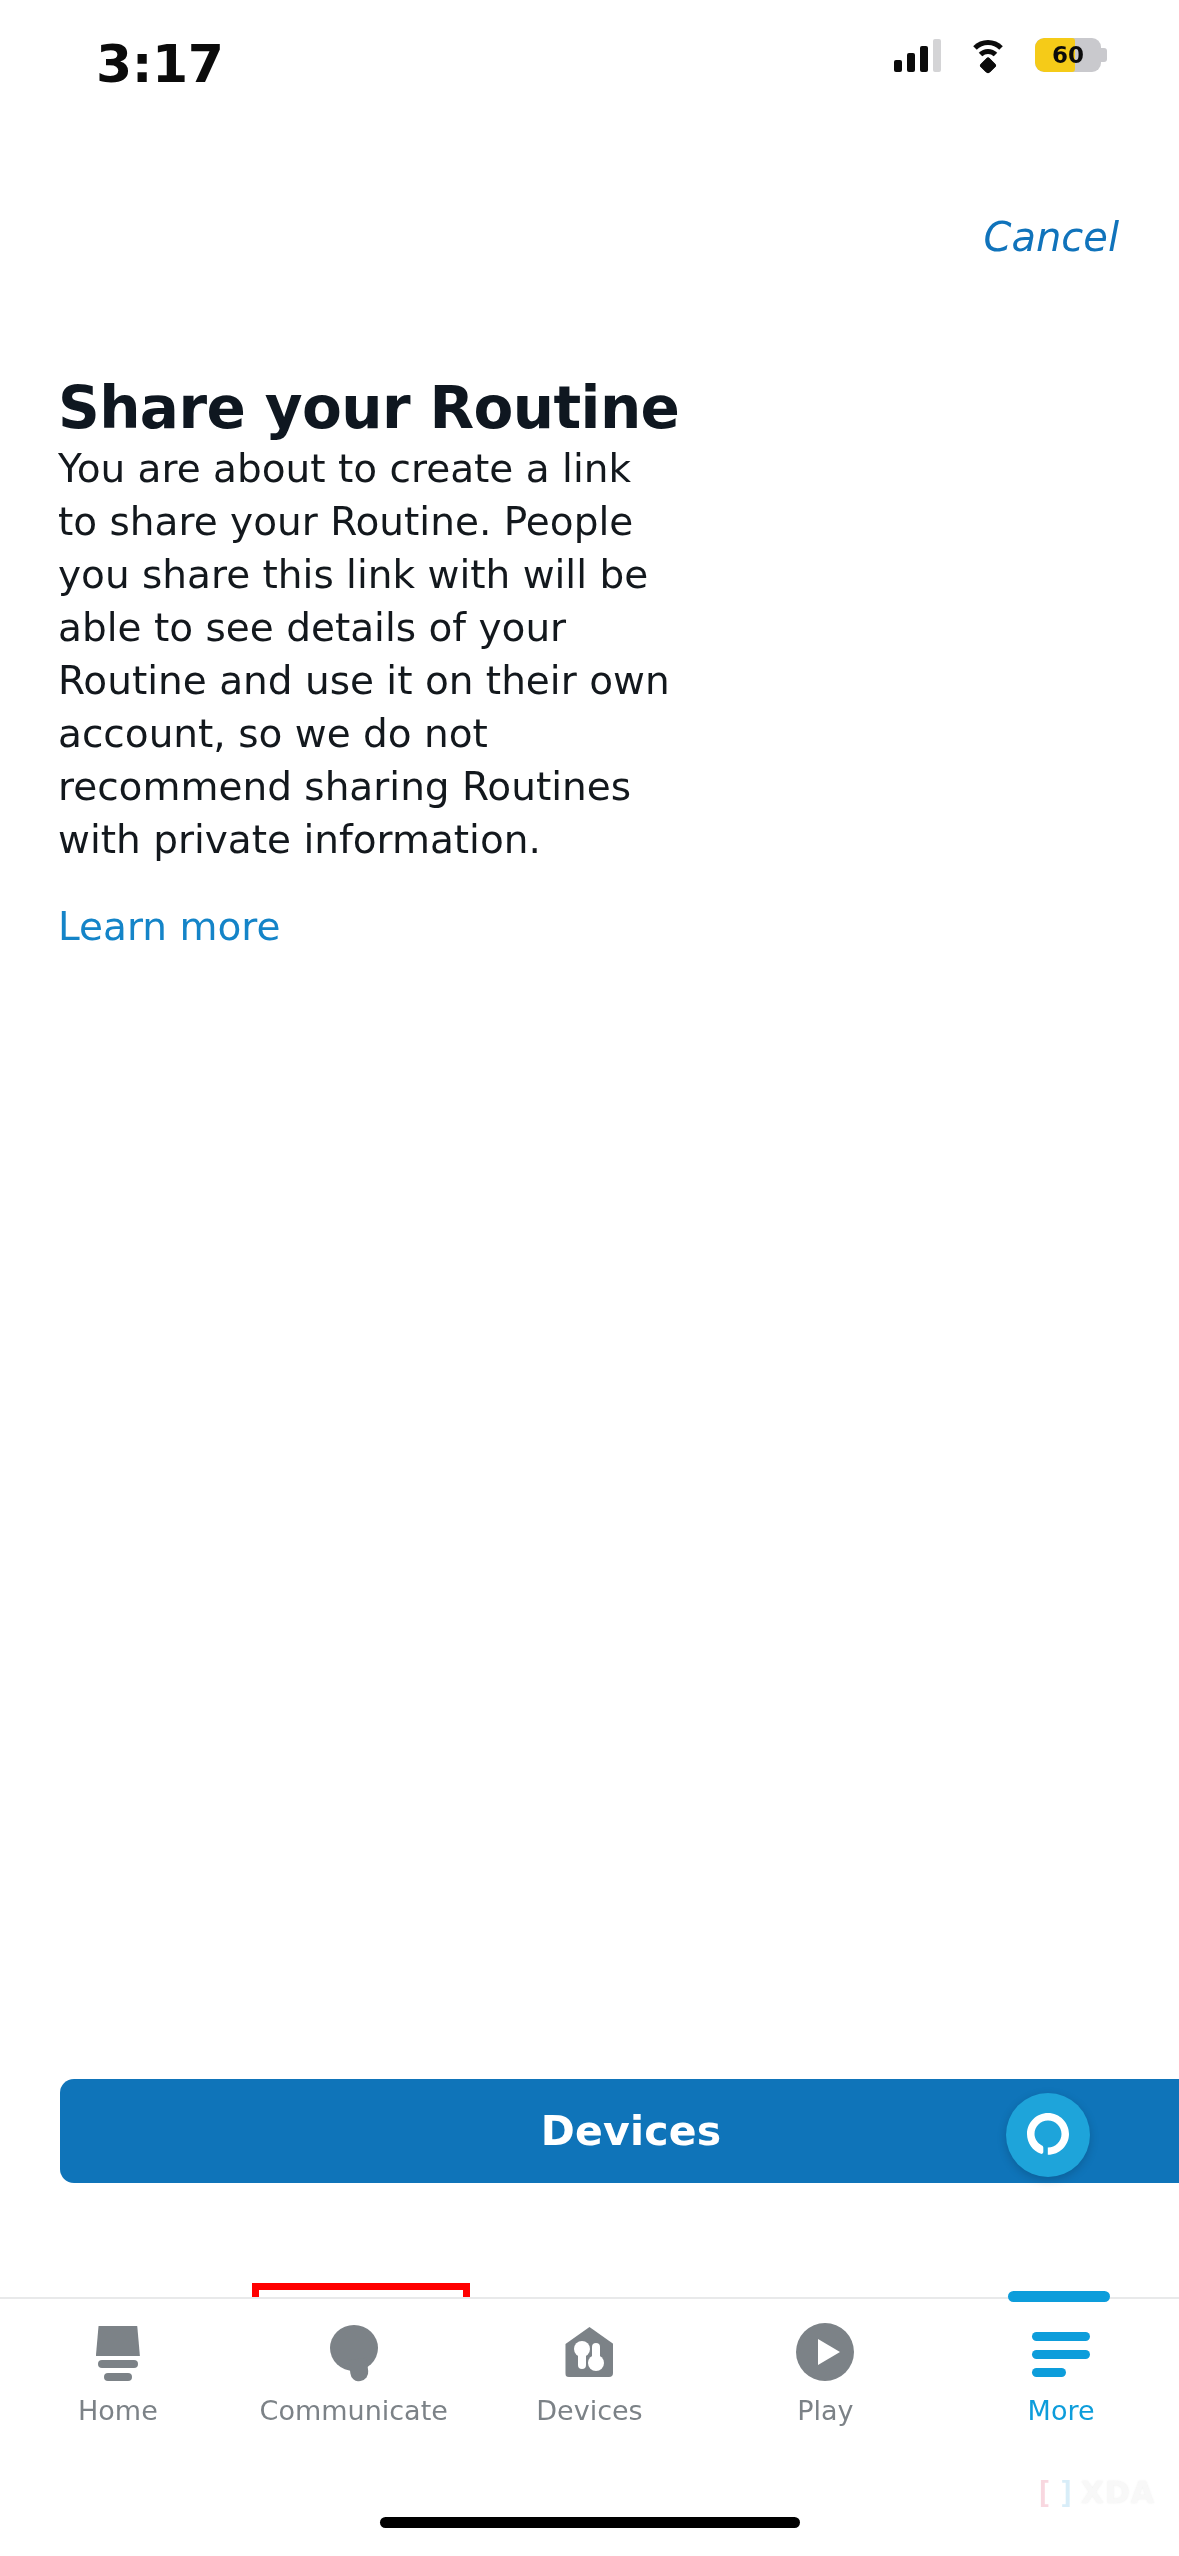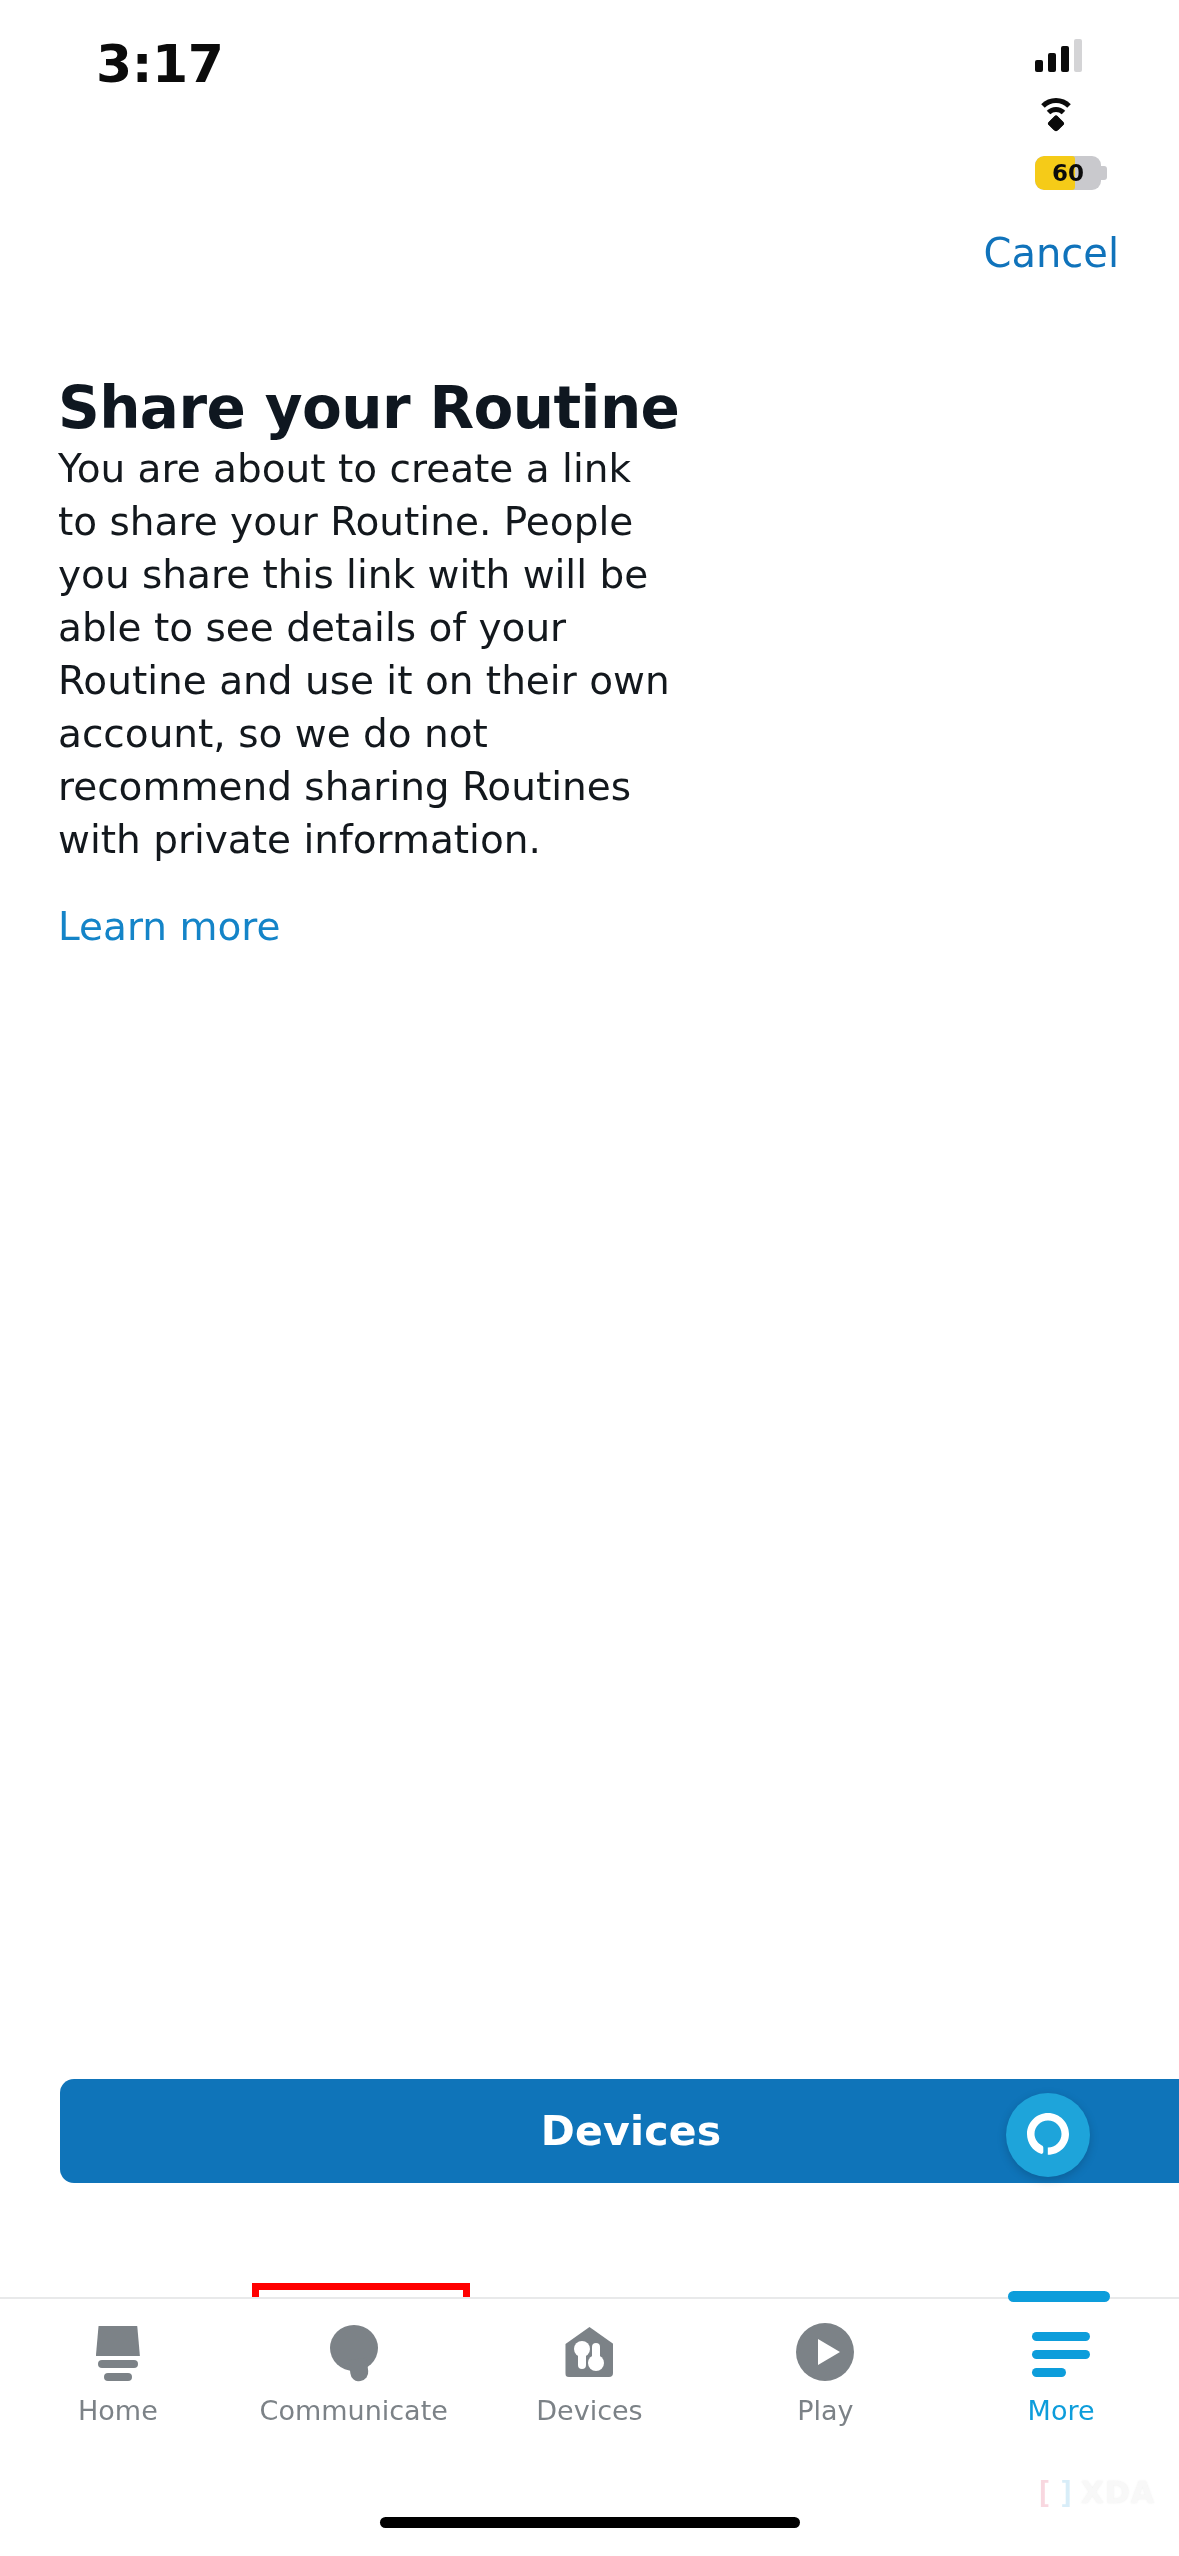--- a/index.html
+++ b/index.html
@@ -21,21 +21,21 @@
     width:1179px; height:120px;
   }
   #status-time {
     position:absolute; left:96px; top:34px;
     font-size:52px; font-weight:700; color:#0b0b0b;
     letter-spacing:-0.5px;
     font-family:"DejaVu Sans", sans-serif;
   }
   #status-right {
     position:absolute; right:78px; top:38px;
-    display:flex; align-items:flex-start; gap:26px;flex-direction:column;
+    display:flex; align-items:flex-end; gap:26px;
   }
   .sig-bars { display:flex; align-items:flex-end; gap:5px; height:34px; }
   .sig-bars i { display:block; width:8px; background:#0b0b0b; border-radius:2px; }
   .sig-bars i:nth-child(1){ height:12px; }
   .sig-bars i:nth-child(2){ height:19px; }
   .sig-bars i:nth-child(3){ height:26px; }
   .sig-bars i:nth-child(4){ height:33px; background:#d4d4d6; }
 
   .wifi-icon { position:relative; width:42px; height:32px; }
   .wifi-icon span {
@@ -77,24 +77,25 @@
     position:absolute; top:200px; left:0; width:1179px; height:100px;
   }
   #nav-title {
     position:absolute; left:0; top:18px; width:1179px;
     text-align:center;
     font-size:36px; font-weight:700; color:#0f1111;
     letter-spacing:2.6px;
     font-family:"DejaVu Sans", sans-serif;
   }
   #cancel-button {
-    position:absolute; right:60px; top:30px;
+    position:absolute; right:60px; top:14px;
     font-size:40px; color:#1073bb; font-weight:400;
     font-family:"DejaVu Sans", sans-serif;
     cursor:pointer;
+    font-style:italic;
   }
 
   
   #content { position:absolute; top:375px; left:58px; width:1070px; }
   #page-heading {
     font-size:58px; font-weight:700; color:#0f1720;
     letter-spacing:-0.6px; line-height:1.15;
     font-family:"DejaVu Sans", sans-serif;
   }
   #page-body {

